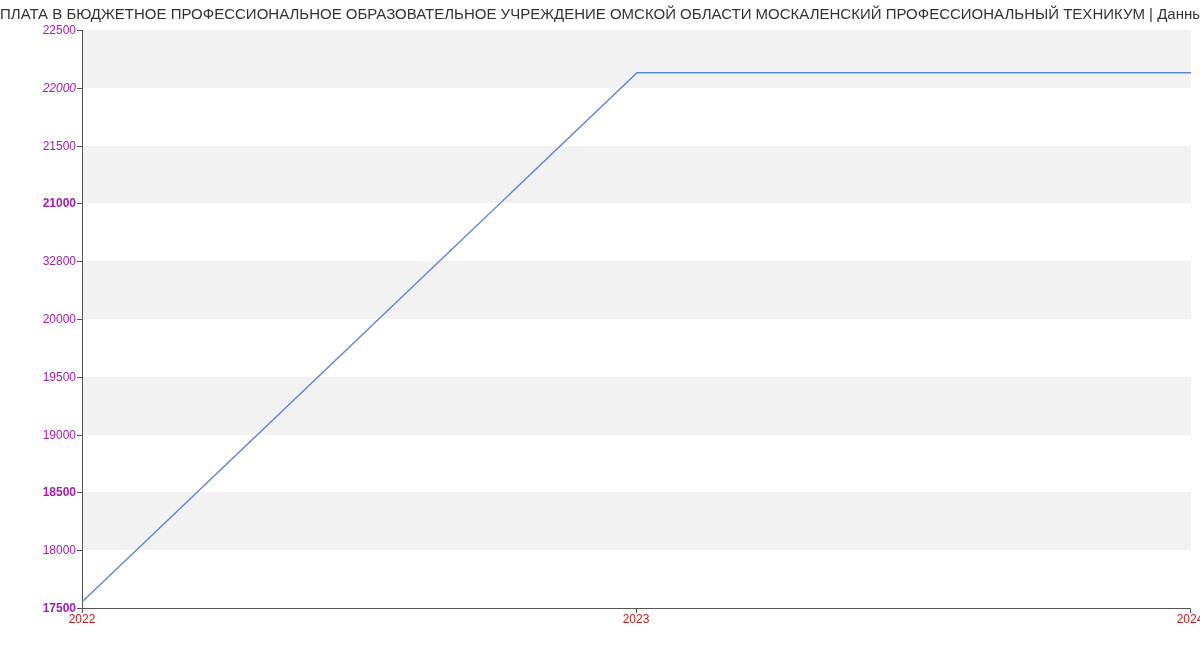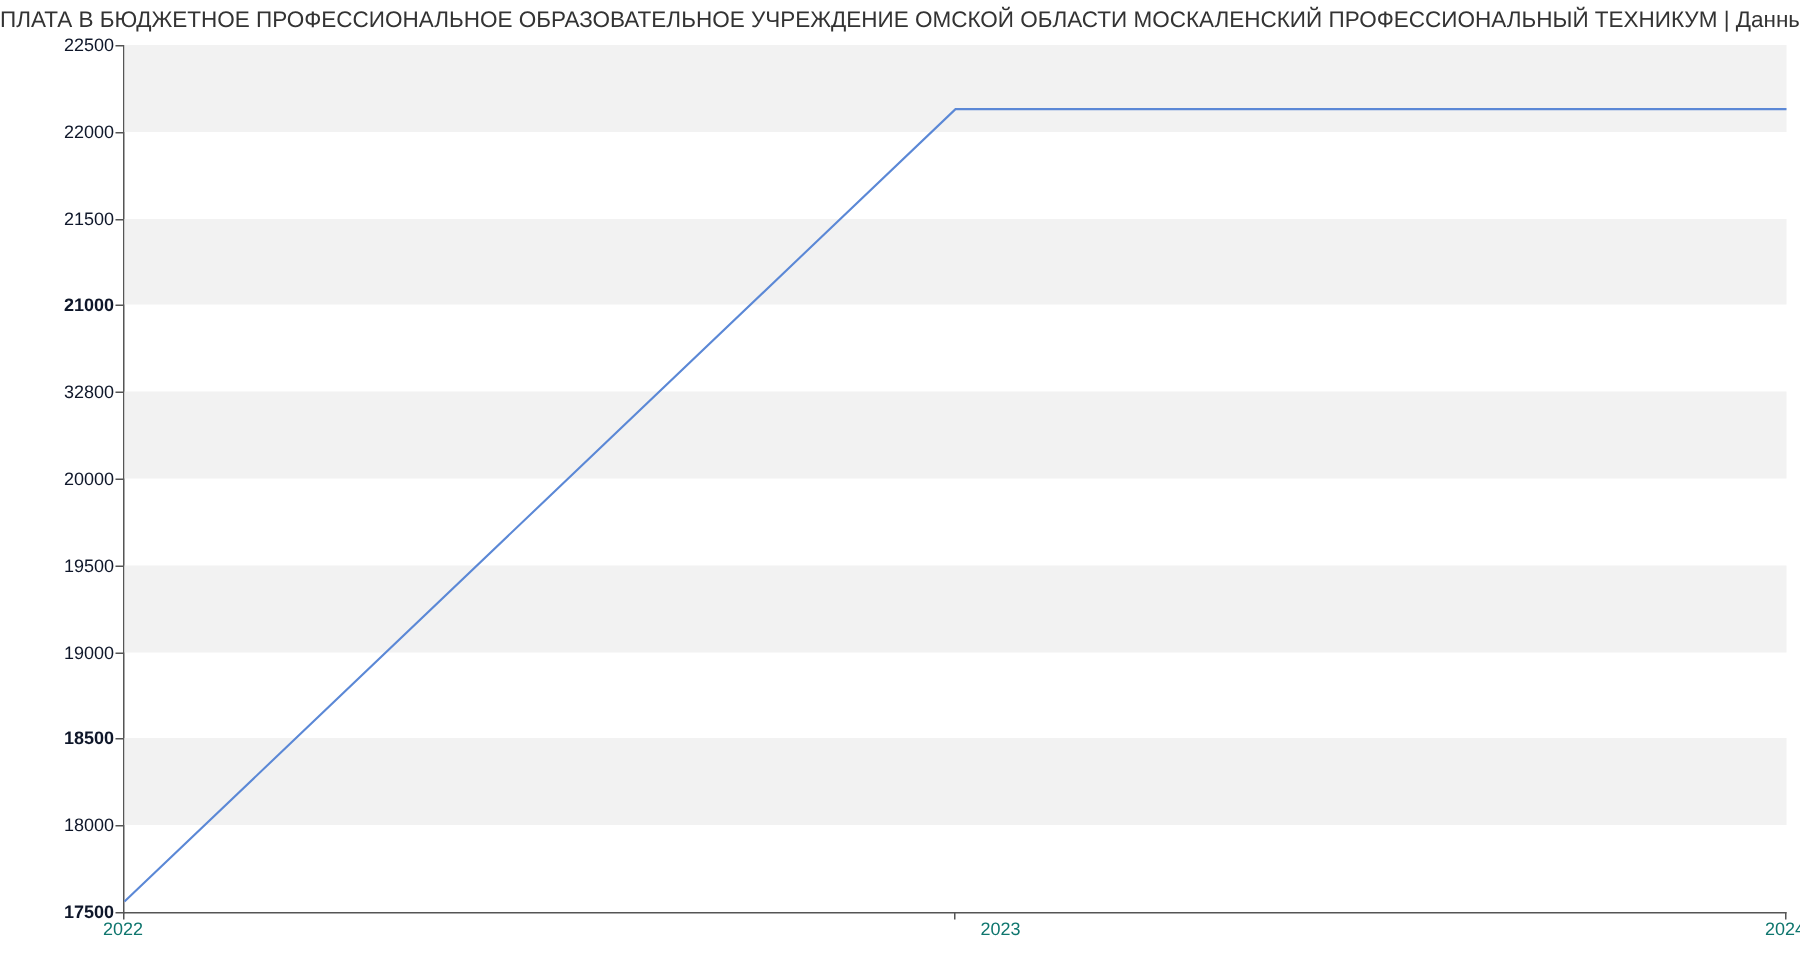--- a/index.html
+++ b/index.html
@@ -40,29 +40,29 @@
     position: absolute;
     left: 0;
     width: 100%;
     background: #f2f2f2;
   }
   .ytick-label {
     position: absolute;
     right: 1124px;
     text-align: right;
     font-size: 12px;
-    color: #0f172a;
+    color: #a21caf;
     transform: translateY(-50%);
     white-space: nowrap;
   }
   .xtick-label {
     position: absolute;
     top: 612px;
     font-size: 12px;
-    color: #0f766e;
+    color: #b91c1c;
     transform: translateX(-50%);
     white-space: nowrap;
     text-align: right;
   }
   .xtick-mark {
     position: absolute;
     width: 1px;
     height: 5px;
     background: #555;
     top: 608px;
@@ -119,27 +119,27 @@
       <div class="ytick-label" style="top: 376.8px;">19500</div>
       <div class="ytick-mark" style="top: 376.8px;"></div>
       <div class="ytick-label" style="top: 319px;">20000</div>
       <div class="ytick-mark" style="top: 319px;"></div>
       <div class="ytick-label" style="top: 261.2px;">32800</div>
       <div class="ytick-mark" style="top: 261.2px;"></div>
       <div class="ytick-label" style="top: 203.4px; font-weight: bold;">21000</div>
       <div class="ytick-mark" style="top: 203.4px;"></div>
       <div class="ytick-label" style="top: 145.6px;">21500</div>
       <div class="ytick-mark" style="top: 145.6px;"></div>
-      <div class="ytick-label" style="top: 87.8px;">22000</div>
+      <div class="ytick-label" style="top: 87.8px; font-style: italic;">22000</div>
       <div class="ytick-mark" style="top: 87.8px;"></div>
       <div class="ytick-label" style="top: 30px;">22500</div>
       <div class="ytick-mark" style="top: 30px;"></div>
     </div>
   <div id="xticks">
       <div class="xtick-label" style="left: 82px;">2022</div>
       <div class="xtick-mark" style="left: 82px;"></div>
-      <div class="xtick-label" style="left: 636px; margin-left: 31px;">2023</div>
+      <div class="xtick-label" style="left: 636px;">2023</div>
       <div class="xtick-mark" style="left: 636px;"></div>
       <div class="xtick-label" style="left: 1190px;">2024</div>
       <div class="xtick-mark" style="left: 1190px;"></div>
     </div>
 
 </div>
 
 </body></html>

